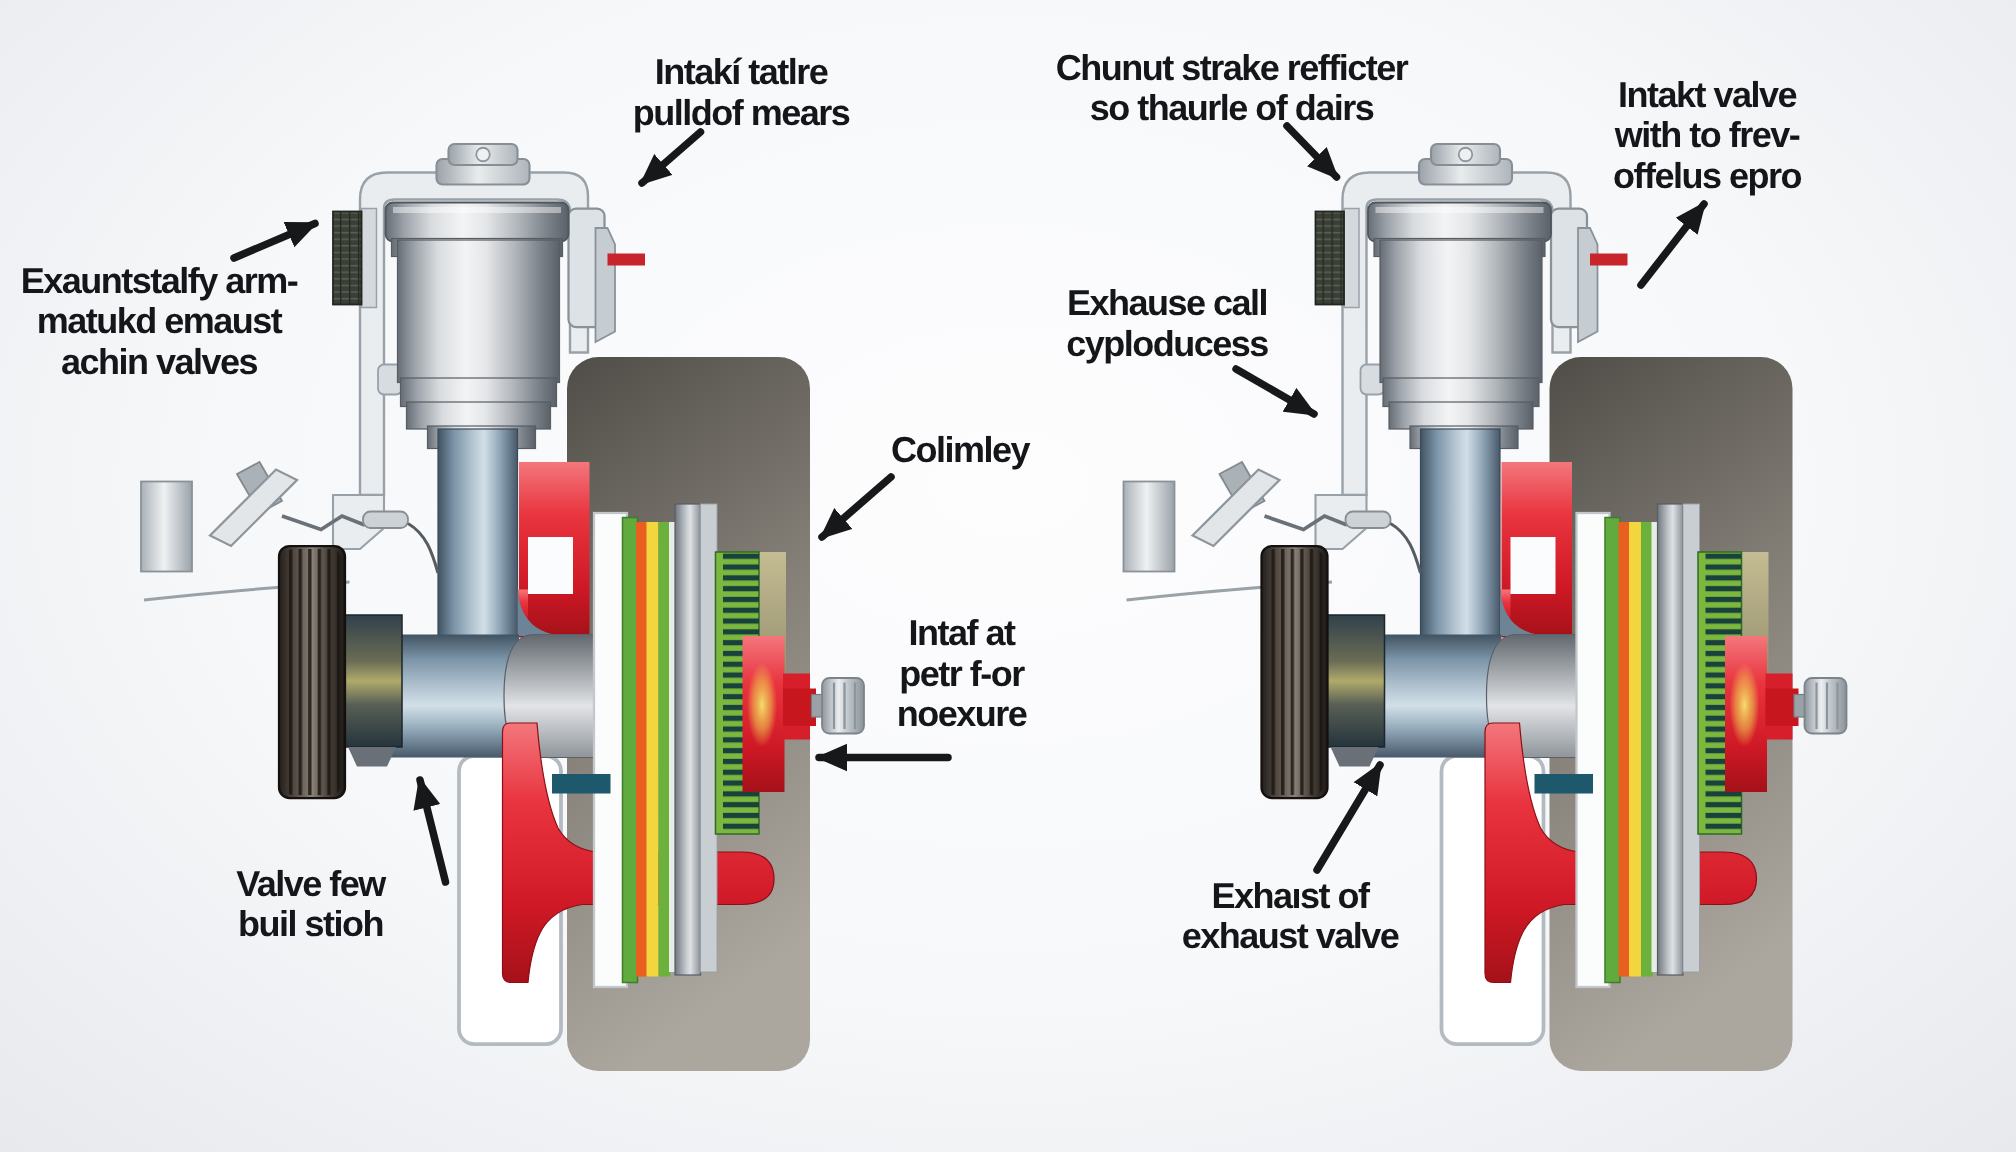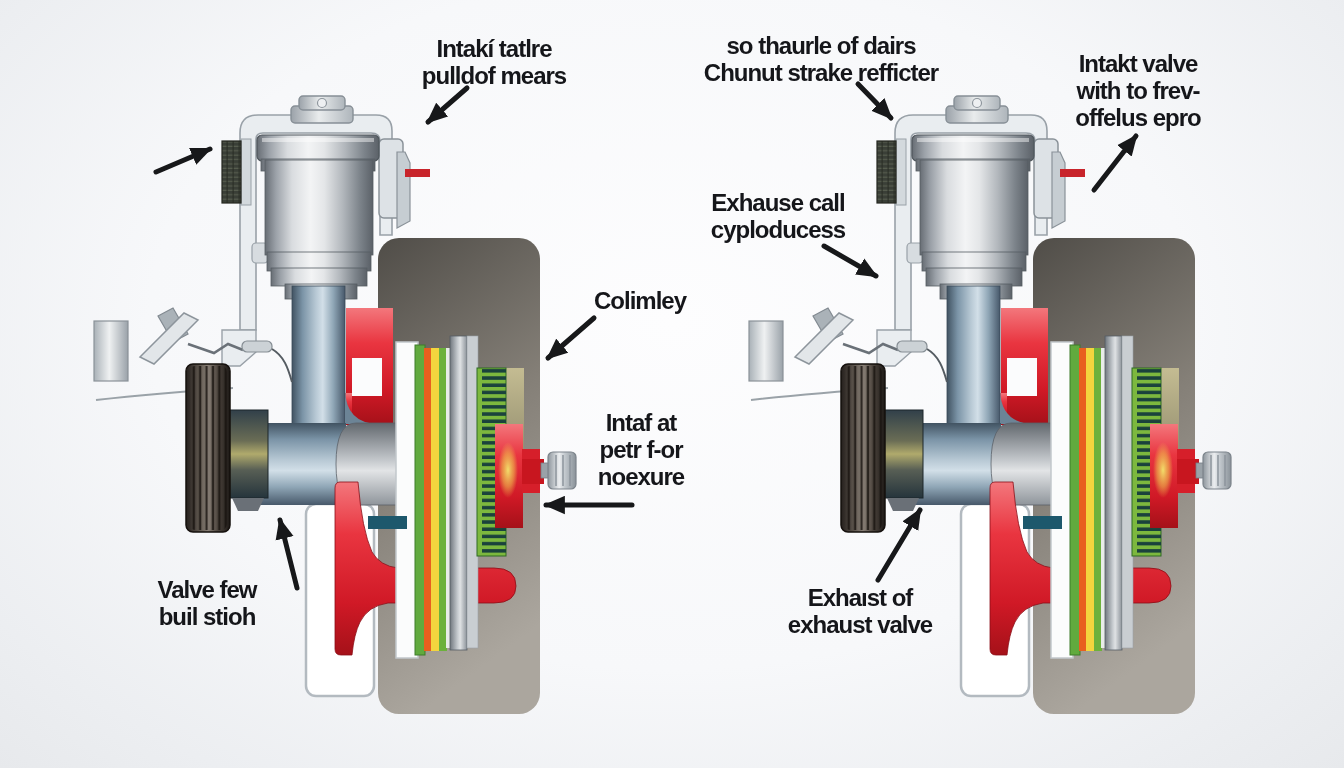--- a/index.html
+++ b/index.html
@@ -256,28 +256,33 @@
       <path d="M824,246 L876,276" marker-end="url(#ah)"></path>
       <path d="M878,580 L920,510" marker-end="url(#ah)"></path>
     </g>
   </svg>
 
   <div class="label" style="left:494px;top:35px;text-align:center;">
     <span class="ln">Intakí tatlre</span>
     <span class="ln">pulldof mears</span>
   </div>
   <div class="label" style="left:821px;top:32px;">
+    <span class="ln">Chunut strake refficter</span>
     <span class="ln">so thaurle of dairs</span>
-    <span class="ln">Chunut strake refficter</span>
   </div>
   <div class="label" style="left:1138px;top:50px;text-align:center;">
     <span class="ln">Intakt valve</span>
     <span class="ln">with to frev-</span>
     <span class="ln">offelus epro</span>
   </div>
+  <div class="label" style="left:106px;top:174px;">
+    <span class="ln">Exauntstalfy arm-</span>
+    <span class="ln">matukd emaust</span>
+    <span class="ln">achin valves</span>
+  </div>
   <div class="label" style="left:640px;top:287px;">
     <span class="ln">Colimley</span>
   </div>
   <div class="label" style="left:641px;top:409px;">
     <span class="ln">Intaf at</span>
     <span class="ln">petr f-or</span>
     <span class="ln">noexure</span>
   </div>
   <div class="label" style="left:778px;top:189px;">
     <span class="ln">Exhause call</span>

